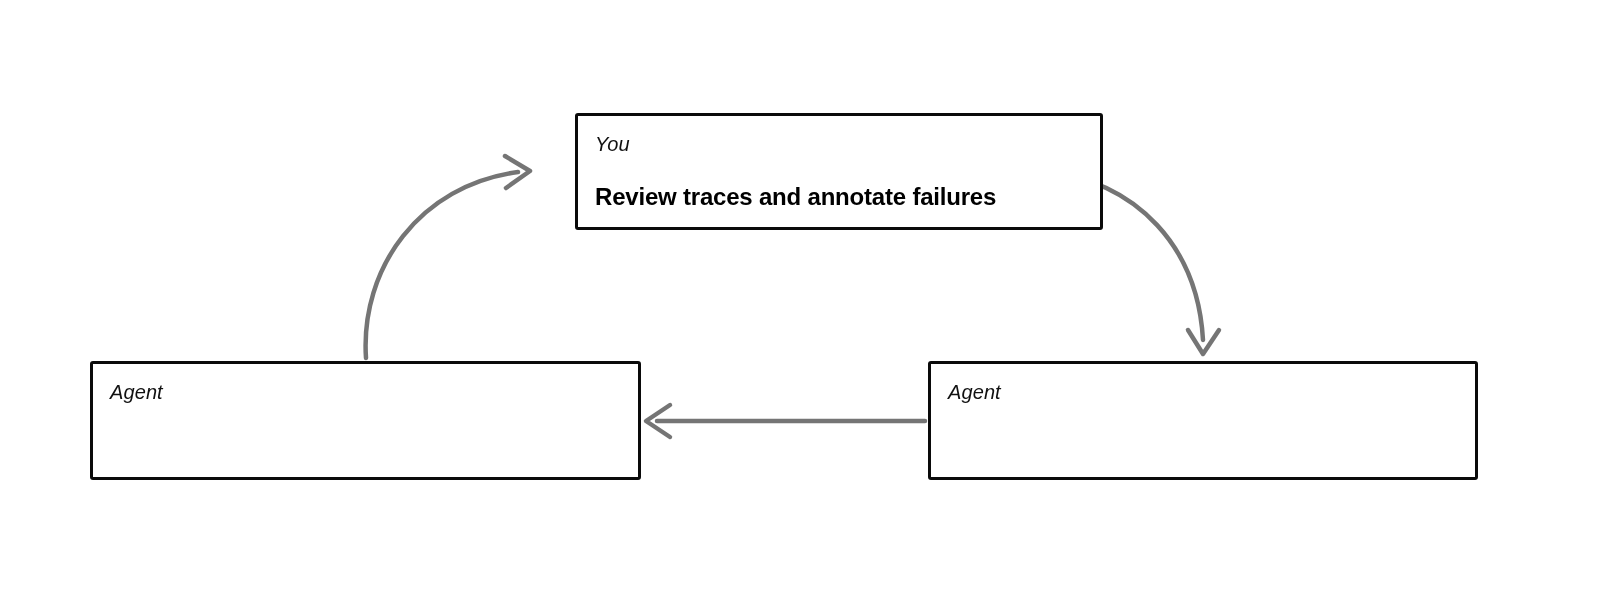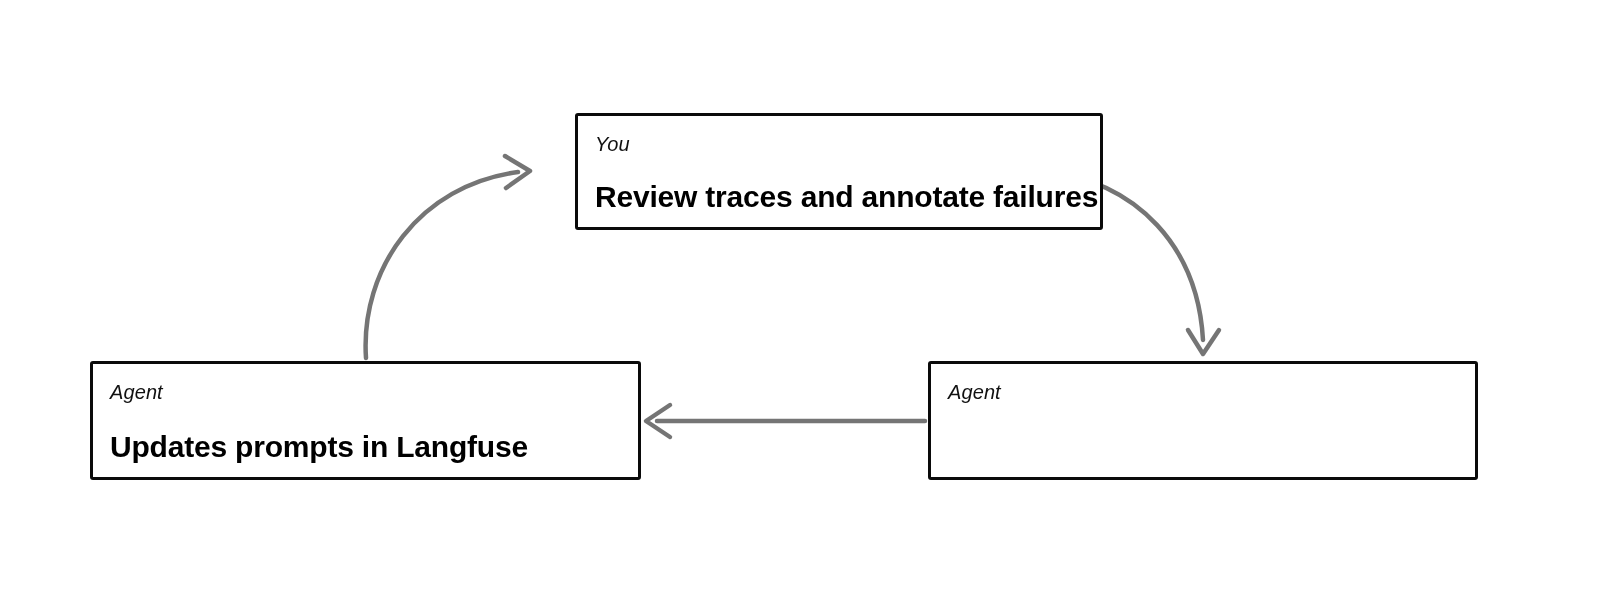--- a/index.html
+++ b/index.html
@@ -44,21 +44,21 @@
     line-height: 24px;
     color: #111111;
     letter-spacing: 0.1px;
     white-space: nowrap;
   }
   .node-title {
     position: absolute;
     left: 17px;
     bottom: 16px;
     font-weight: 700;
-    font-size: 30px;
+    font-size: 24px;
     line-height: 28px;
     color: #000000;
     letter-spacing: -0.2px;
     white-space: nowrap;
   }
   #node-review  { left: 536px; top: 113px; width: 528px; height: 117px; margin-left: 39px; }
   #node-updates { left: 90px;  top: 361px; width: 551px; height: 119px; }
   #node-fetches { left: 928px; top: 361px; width: 550px; height: 119px; }
 </style>
 </head>
@@ -84,20 +84,19 @@
     </g>
   </svg>
 
   <div class="node" id="node-review">
     <div class="node-role">You</div>
     <div class="node-title">Review traces and annotate failures</div>
   </div>
 
   <div class="node" id="node-updates">
     <div class="node-role">Agent</div>
-    <div class="node-title">Updates prompts in Langfuse</div>
   </div>
 
   <div class="node" id="node-fetches">
     <div class="node-role">Agent</div>
   </div>
 
 </div>
 
 </body></html>

